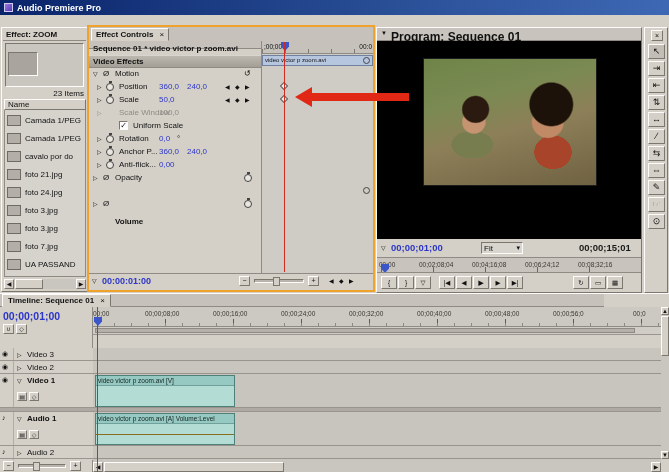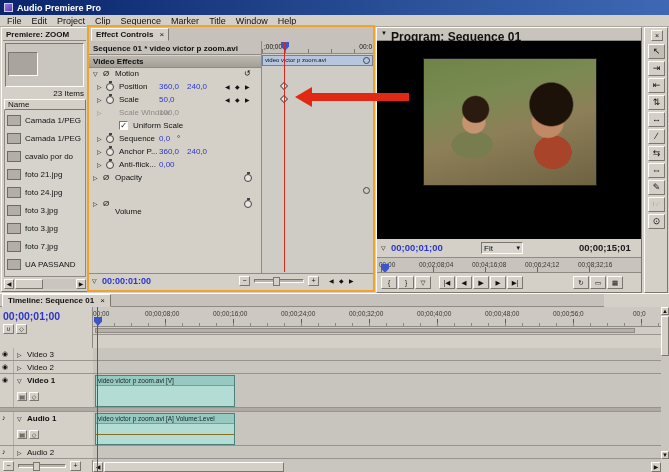--- a/index.html
+++ b/index.html
@@ -35,34 +35,23 @@
 </head>
 <body>
 
 <div id="app">
 
   <div class="abs" style="left:0;top:0;width:669px;height:15px;background:linear-gradient(90deg,#0a246a,#2a5098 60%,#3e68b4);display:flex;align-items:center;gap:4px;padding:0 4px;color:#fff;">
     <span style="width:9px;height:9px;background:linear-gradient(135deg,#9a7ae0,#5a3ab0);border:1px solid #cfc8f0;display:inline-block;"></span>
     <span style="font-size:9px;font-weight:bold;">Audio Premiere Pro</span>
   </div>
 
-  <div class="abs" style="left:0;top:15px;width:669px;height:12px;background:#d4d0c8;border-bottom:1px solid #a9a59d;display:flex;padding-left:2px;font-size:9px;">
-    <span class="mi">File</span>
-    <span class="mi">Edit</span>
-    <span class="mi">Project</span>
-    <span class="mi">Clip</span>
-    <span class="mi">Sequence</span>
-    <span class="mi">Marker</span>
-    <span class="mi">Title</span>
-    <span class="mi">Window</span>
-    <span class="mi">Help</span>
-  </div>
 
   <div class="abs r" style="left:1px;top:27px;width:87px;height:265px;background:#d4d0c8;">
-    <div class="abs" style="left:1px;top:1px;width:83px;height:12px;border-bottom:1px solid #8f8b84;font-size:8px;font-weight:bold;padding:1px 0 0 3px;white-space:nowrap;overflow:hidden;">Premiere: ZOOM</div>
+    <div class="abs" style="left:1px;top:1px;width:83px;height:12px;border-bottom:1px solid #8f8b84;font-size:8px;font-weight:bold;padding:1px 0 0 3px;white-space:nowrap;overflow:hidden;">Effect: ZOOM</div>
     <div class="abs s" style="left:3px;top:15px;width:79px;height:44px;background:#c9c6c0;">
       <div class="abs s" style="left:2px;top:8px;width:30px;height:24px;background:#a9a59e;"></div>
     </div>
     <div class="abs" style="right:3px;top:61px;font-size:8px;">23 Items</div>
     <div class="abs r" style="left:2px;top:71px;width:82px;height:11px;font-size:8px;padding-left:3px;background:#d4d0c8;">Name</div>
     <div class="abs" style="left:2px;top:82px;width:82px;height:167px;background:#d6d3cd;border:1px solid #8f8b84;border-top:none;overflow:hidden;">
       <div class="prow" style="top:2px;">
           <span class="pthumb"></span>
           <span class="plabel">Camada 1/PEG</span>
         </div>
@@ -100,21 +89,21 @@
         </div>
     </div>
     <div class="abs" style="left:2px;bottom:2px;width:82px;height:10px;background:#c9c6c0;">
       <span class="sbtn" style="left:0;top:0;width:10px;height:10px;line-height:9px;">◀</span>
       <span class="sbtn" style="right:0;top:0;width:10px;height:10px;line-height:9px;">▶</span>
       <span class="sbtn" style="left:11px;top:0;width:28px;height:10px;"></span>
     </div>
   </div>
 
   <div class="abs" style="left:87px;top:25px;width:288px;height:267px;background:#d4d0c8;border:2px solid #efa22c;z-index:5;">
-    <div class="abs" style="left:0;top:0;width:284px;height:28px;background:#c6c2bb;border-bottom:1px solid #8f8b84;">
+    <div class="abs" style="left:0;top:0;width:284px;height:22px;background:#c6c2bb;border-bottom:1px solid #8f8b84;">
       <div class="abs" style="left:2px;top:1px;height:13px;background:#d4d0c8;border:1px solid;border-color:#fdfcfa #7b766e #d4d0c8 #fdfcfa;padding:1px 4px 0;font-size:8px;font-weight:bold;white-space:nowrap;">
         <span>Effect Controls</span>
         <span style="margin-left:4px;font-weight:normal;">×</span>
       </div>
     </div>
     <div class="abs" style="left:4px;top:17px;font-size:8px;font-weight:bold;white-space:nowrap;">Sequence 01 * video victor p zoom.avi</div>
 
     <div class="abs" style="left:172px;top:14px;width:112px;height:232px;background:#cfccc5;border-left:1px solid #8f8b84;">
       <div class="abs" style="left:0;top:0;width:111px;height:13px;background:#c6c2bb;border-bottom:1px solid #8f8b84;">
         <div class="abs" style="left:0;bottom:0;width:100%;height:4px;background:repeating-linear-gradient(90deg,#7d7972 0 1px,transparent 1px 23px);"></div>
@@ -167,21 +156,21 @@
     </div>
 
     <div class="fxrow" style="top:93px;">
       <span class="cb" style="left:30px;top:1px;">✓</span>
       <span class="abs" style="left:44px;top:1px;">Uniform Scale</span>
     </div>
 
     <div class="fxrow" style="top:106px;">
       <span class="abs" style="left:8px;top:2px;font-size:6px;">▷</span>
       <span class="watch" style="left:17px;top:2px;"></span>
-      <span class="abs" style="left:30px;top:1px;">Sequence</span>
+      <span class="abs" style="left:30px;top:1px;">Rotation</span>
       <span class="abs blue" style="left:70px;top:1px;font-weight:normal;">0,0</span>
       <span class="abs" style="left:88px;top:1px;">°</span>
     </div>
 
     <div class="fxrow" style="top:119px;">
       <span class="abs" style="left:8px;top:2px;font-size:6px;">▷</span>
       <span class="watch" style="left:17px;top:2px;"></span>
       <span class="abs" style="left:30px;top:1px;">Anchor P...</span>
       <span class="abs blue" style="left:70px;top:1px;font-weight:normal;">360,0</span>
       <span class="abs blue" style="left:98px;top:1px;font-weight:normal;">240,0</span>
@@ -198,21 +187,21 @@
       <span class="abs" style="left:4px;top:2px;font-size:6px;">▷</span>
       <span class="abs" style="left:14px;top:1px;">Ø</span>
       <span class="abs" style="left:26px;top:1px;">Opacity</span>
       <span class="watch" style="left:155px;top:2px;"></span>
     </div>
 
 
     <div class="fxrow" style="top:171px;">
       <span class="abs" style="left:4px;top:2px;font-size:6px;">▷</span>
       <span class="abs" style="left:14px;top:1px;">Ø</span>
-      <span class="abs" style="left:26px;top:9px;">Volume</span>
+      <span class="abs" style="left:26px;top:19px;font-weight:bold;">Volume</span>
       <span class="watch" style="left:155px;top:2px;"></span>
     </div>
 
     <div class="abs" style="left:0;top:246px;width:284px;height:15px;border-top:1px solid #8f8b84;background:#d4d0c8;">
       <span class="abs" style="left:3px;top:3px;font-size:6px;">▽</span>
       <span class="abs blue" style="left:13px;top:2px;font-size:9px;">00:00:01:00</span>
       <span class="abs btn r" style="left:150px;top:2px;width:11px;height:10px;font-size:7px;line-height:8px;">−</span>
       <span class="abs s" style="left:165px;top:5px;width:50px;height:4px;background:#b9b5ae;">
         <span class="abs" style="left:18px;top:-3px;width:7px;height:9px;background:#d4d0c8;border:1px solid #7b766e;"></span>
       </span>

